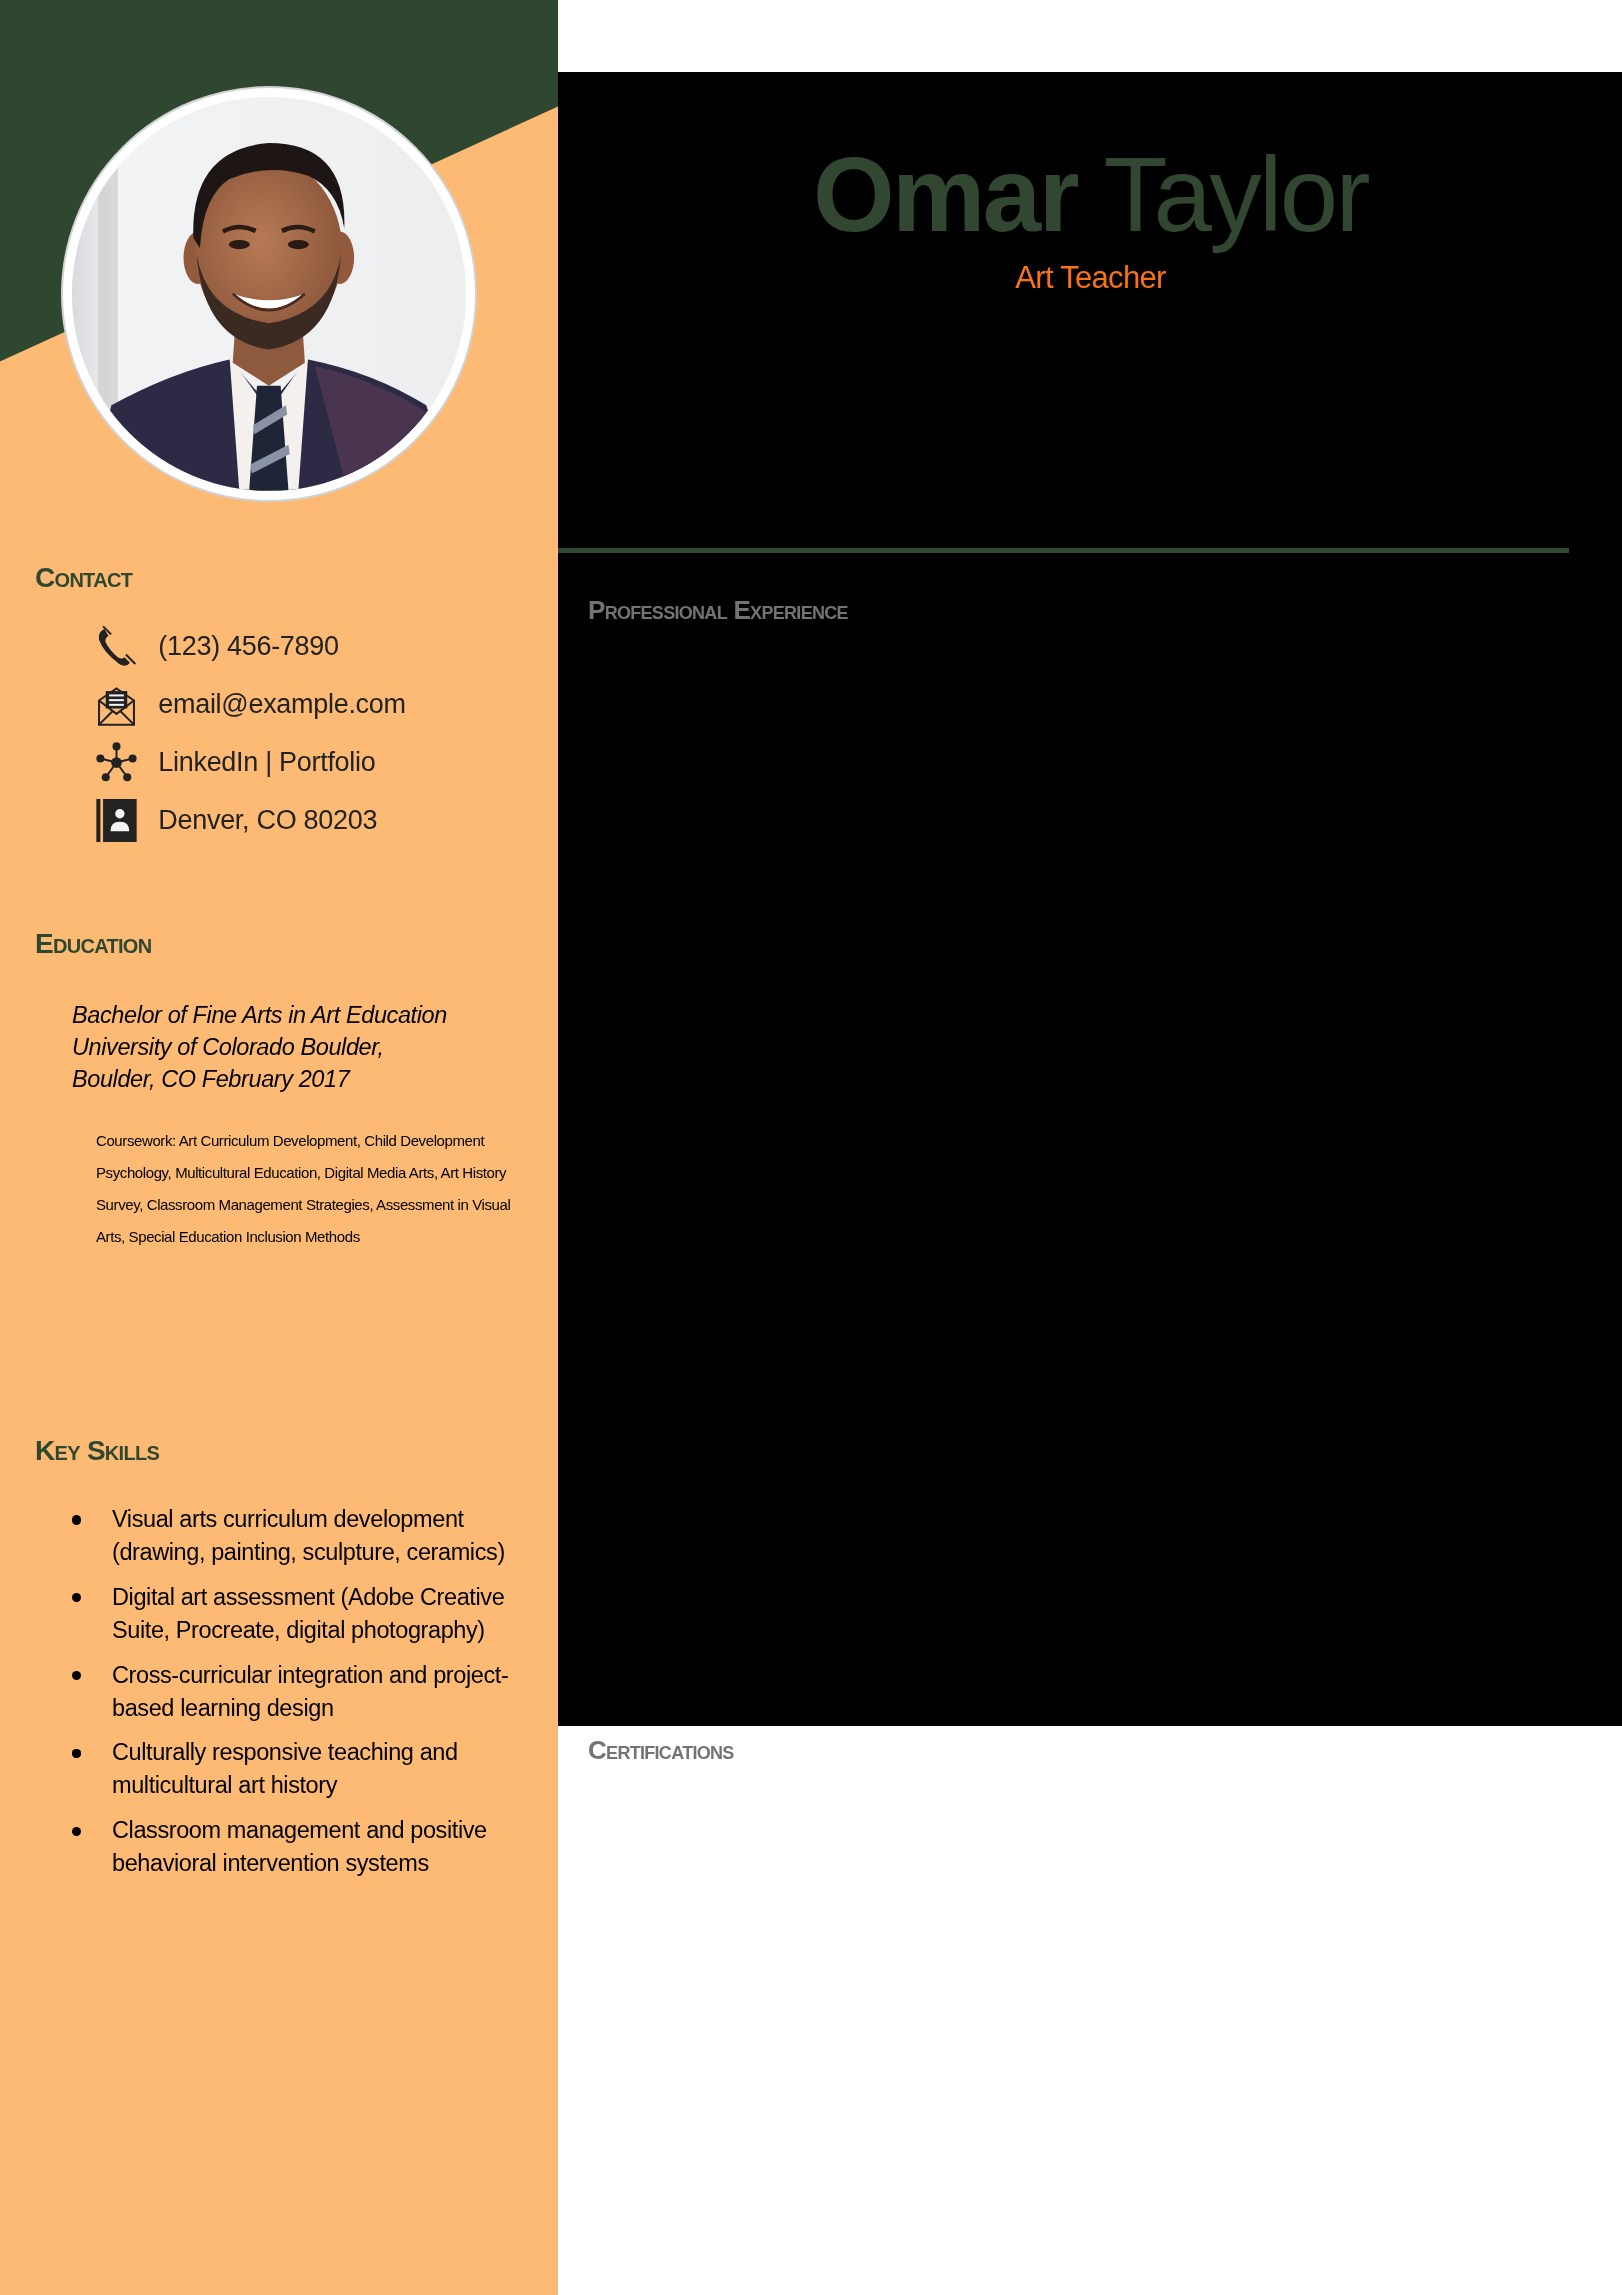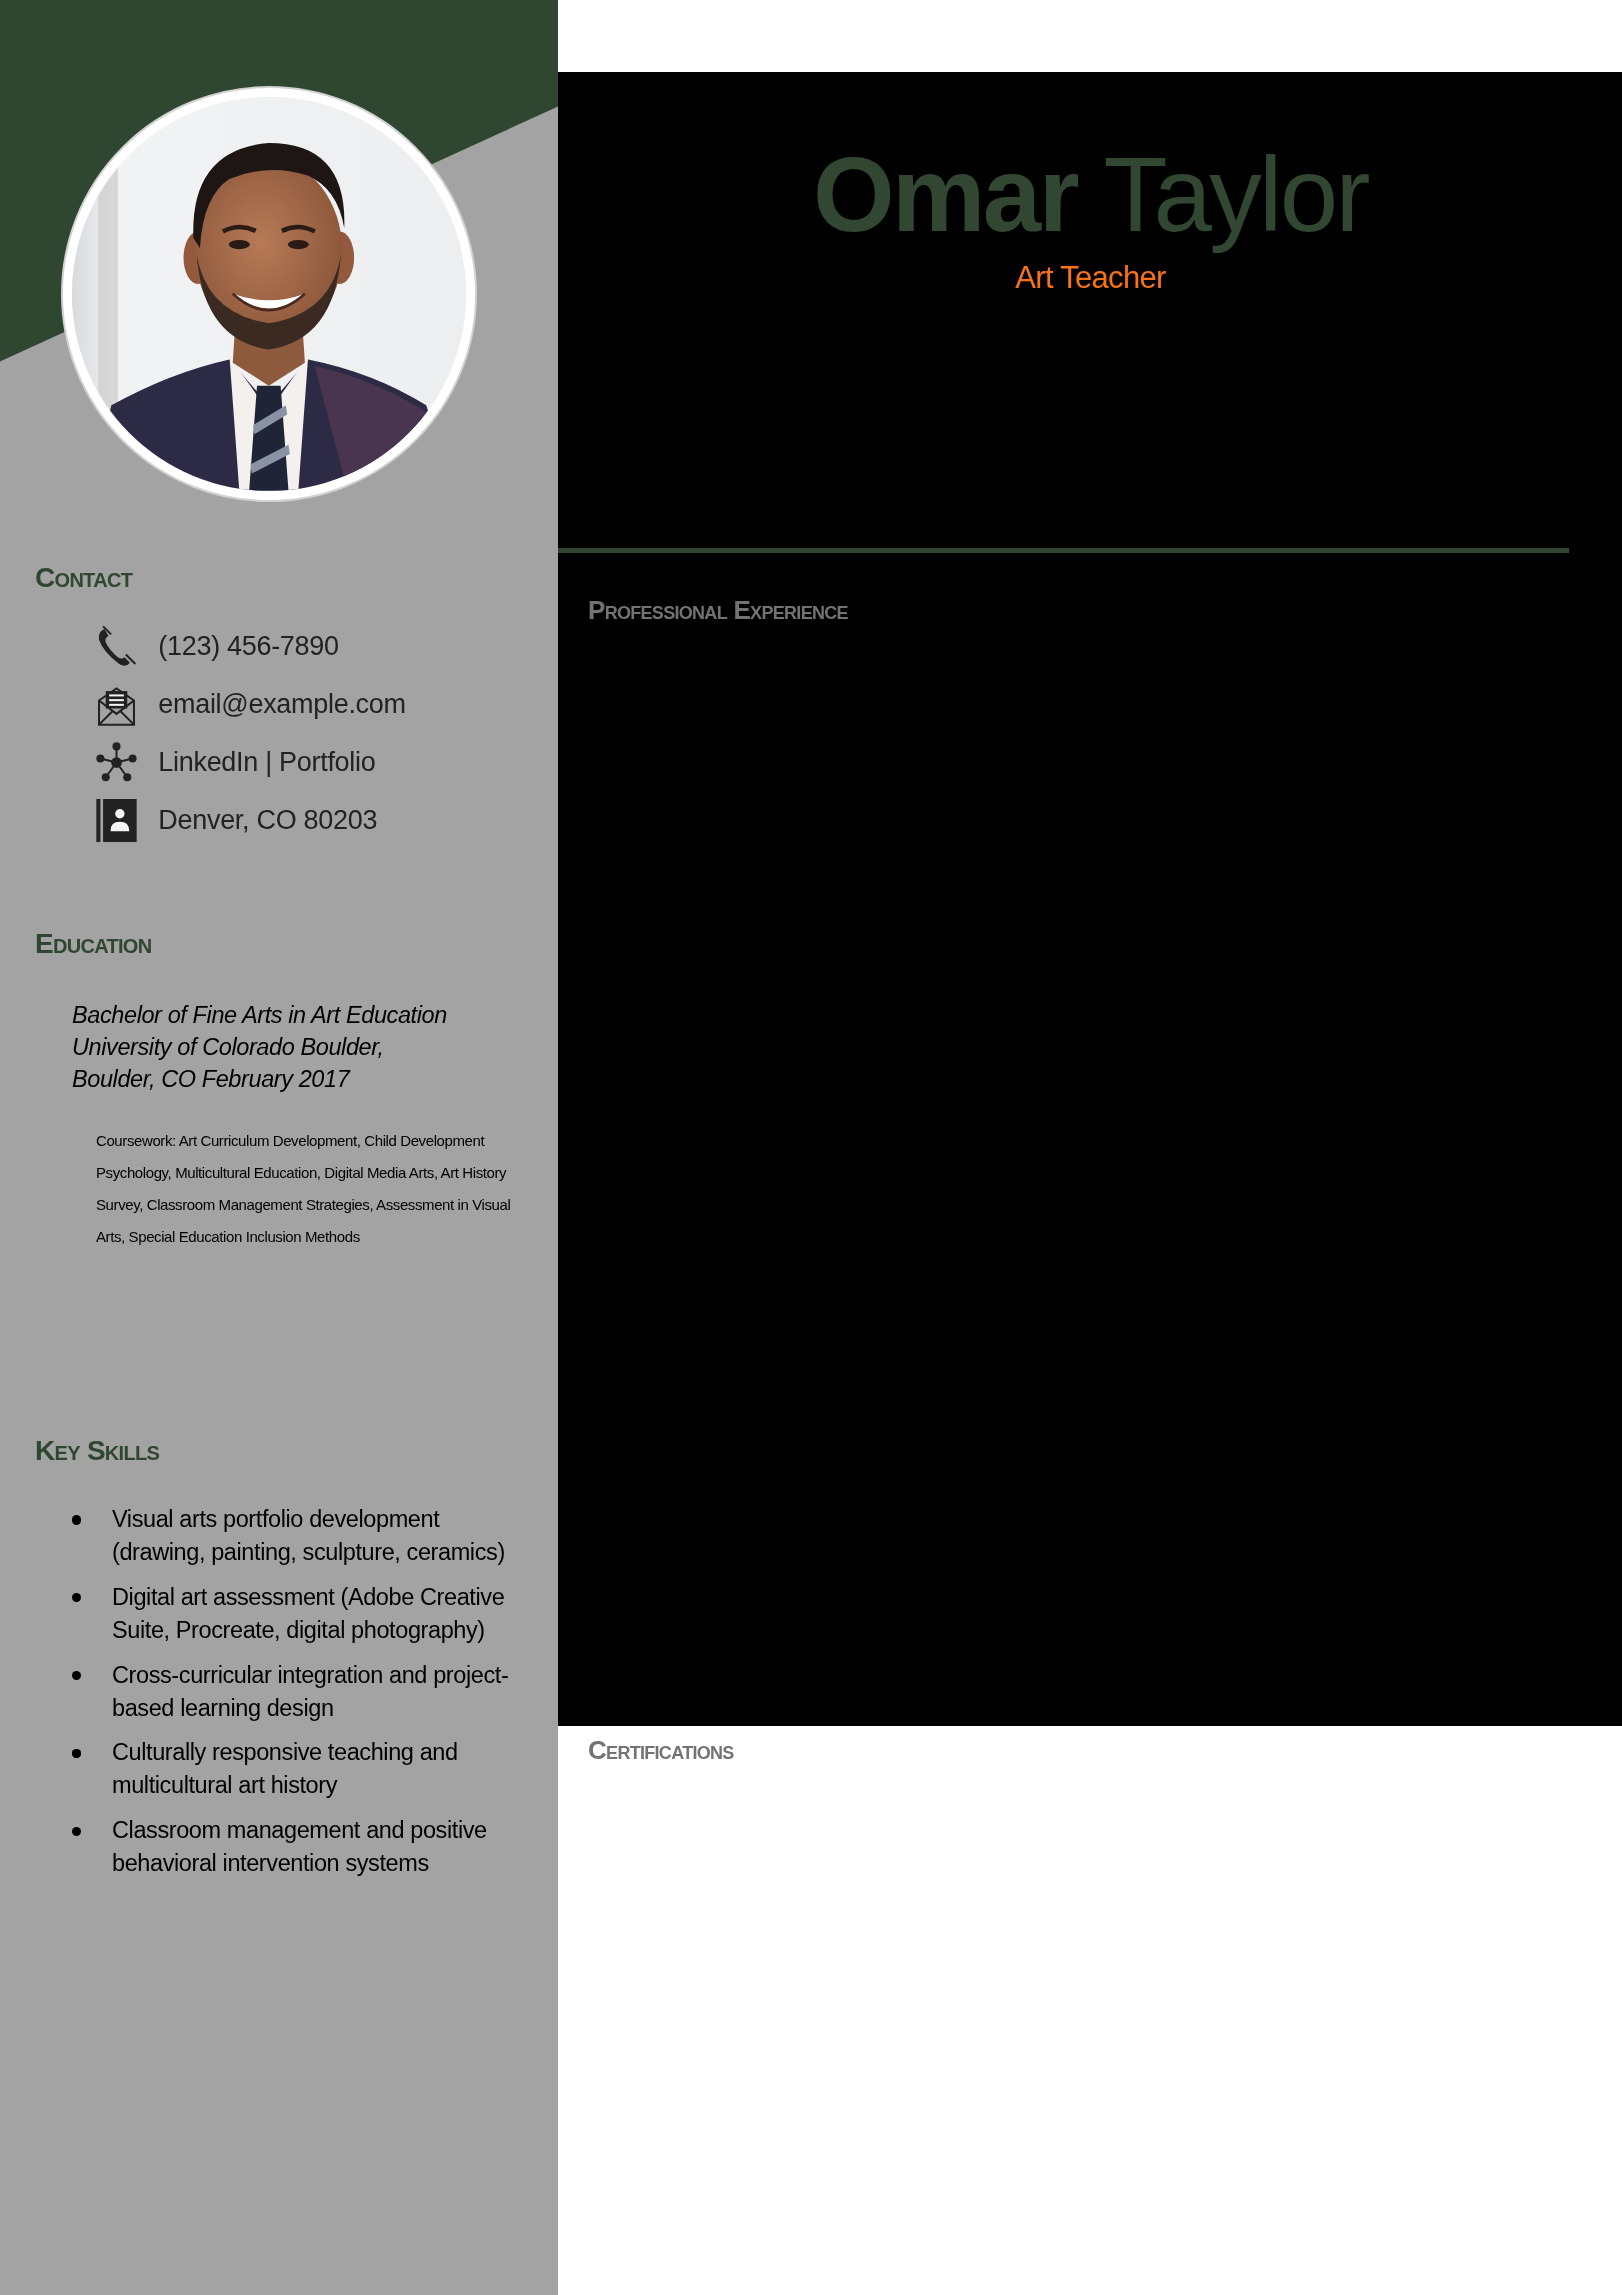--- a/index.html
+++ b/index.html
@@ -3,21 +3,21 @@
 <meta charset="utf-8">
 <style>
   html, body { margin: 0; padding: 0; }
   body {
     width: 1623px; height: 2295px; position: relative; overflow: hidden;
     background: #ffffff;
     font-family: "Liberation Sans", sans-serif;
   }
   .sidebar {
     position: absolute; left: 0; top: 0; width: 558px; height: 2295px;
-    background: #a3a3a3; overflow: hidden;
+    background: #fdba74; overflow: hidden;
   }
   .sidebar-banner {
     position: absolute; left: 0; top: 0; width: 558px; height: 366px;
   }
   .photo-frame {
     position: absolute; left: 61px; top: 86px; width: 416px; height: 416px;
     border-radius: 50%; background: #ffffff; box-sizing: border-box;
     border: 2px solid #d2d2d2; overflow: hidden;
   }
   .photo-inner {
@@ -205,21 +205,21 @@
   <h2 class="side-heading" style="top: 928px;">Education</h2>
   <p class="edu-degree">
     <span>Bachelor of Fine Arts in Art Education</span>
     <span>University of Colorado Boulder,</span>
     <span>Boulder, CO February 2017</span>
   </p>
   <p class="edu-course">Coursework: Art Curriculum Development, Child Development Psychology, Multicultural Education, Digital Media Arts, Art History Survey, Classroom Management Strategies, Assessment in Visual Arts, Special Education Inclusion Methods</p>
 
   <h2 class="side-heading" style="top: 1435px;">Key Skills</h2>
   <ul class="skills-list">
-    <li><span class="bullet"></span><span>Visual arts portfolio development (drawing, painting, sculpture, ceramics)</span></li>
+    <li><span class="bullet"></span><span>Visual arts curriculum development (drawing, painting, sculpture, ceramics)</span></li>
     <li><span class="bullet"></span><span>Digital art assessment (Adobe Creative Suite, Procreate, digital photography)</span></li>
     <li><span class="bullet"></span><span>Cross-curricular integration and project-based learning design</span></li>
     <li><span class="bullet"></span></li>
     <li><span class="bullet"></span><span>Culturally responsive teaching and multicultural art history</span></li>
     <li><span class="bullet"></span><span>Classroom management and positive behavioral intervention systems</span></li>
   </ul>
 </aside>
 
 <main class="main">
   <h1 class="name">

